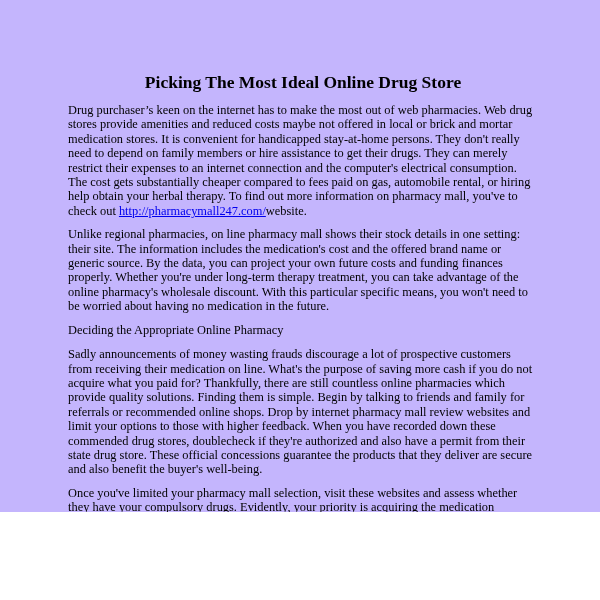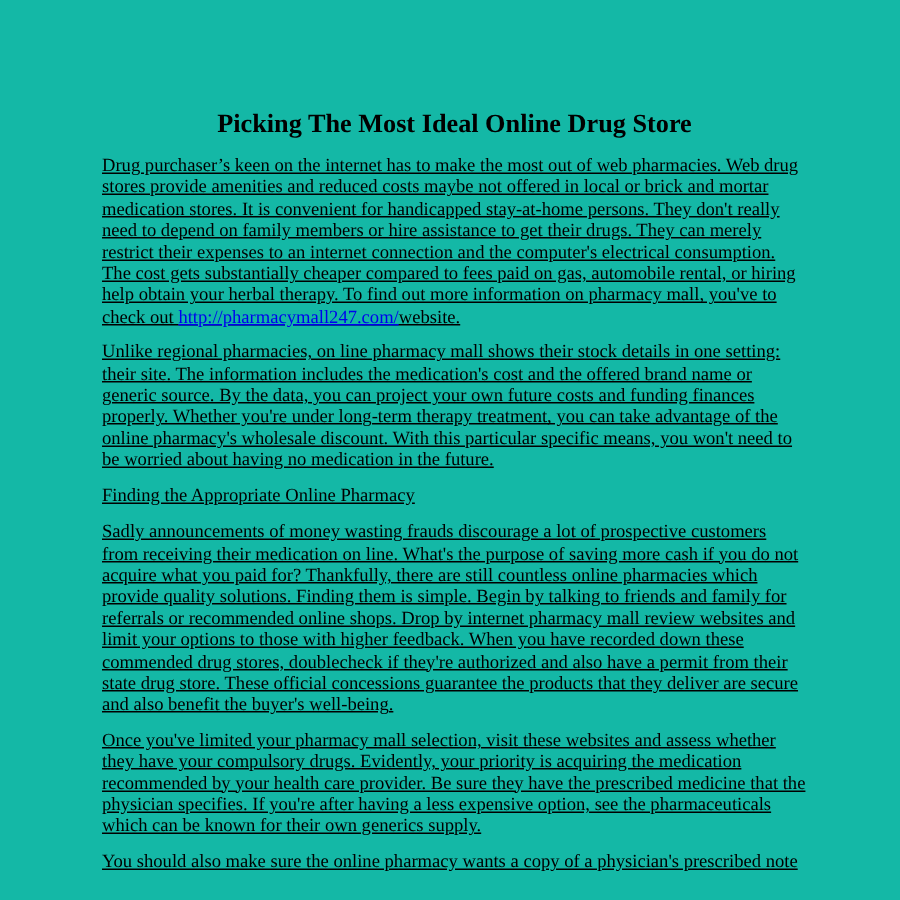--- a/index.html
+++ b/index.html
@@ -6,39 +6,38 @@
     margin: 0;
     padding: 0;
     width: 600px;
     height: 600px;
     overflow: hidden;
     background: #ffffff;
   }
   .page {
     box-sizing: border-box;
     width: 600px;
-    height: 600px;
+    height: 512px;
     padding: 72px 62px 0 68px;
     font-family: "Liberation Serif", "DejaVu Serif", serif;
     font-size: 12.4px;
     line-height: 14.4px;
     color: #000000;
-    background: #14b8a6;
+    background: #c4b5fd;
     overflow: hidden;
   }
   .title {
     font-size: 17.5px;
     line-height: 20px;
     font-weight: bold;
     text-align: center;
     margin: 0 0 11px 0;
   }
   p {
     margin: 0 0 9px 0;
-    text-decoration: underline;
   }
   .heading {
     margin: 0 0 10px 0;
   }
   a.doc-link {
     color: #0000ee;
     text-decoration: underline;
     cursor: pointer;
   }
 </style>
@@ -47,21 +46,21 @@
 
 <div class="page">
 
   <h1 class="title">Picking The Most Ideal Online Drug Store</h1>
 
   <p><span>Drug purchaser’s keen on the internet has to make the most out of web pharmacies. Web drug stores provide amenities and reduced costs maybe not offered in local or brick and mortar medication stores. It is convenient for handicapped stay-at-home persons. They don't really need to depend on family members or hire assistance to get their drugs. They can merely restrict their expenses to an internet connection and the computer's electrical consumption. The cost gets substantially cheaper compared to fees paid on gas, automobile rental, or hiring help obtain your herbal therapy. To find out more information on pharmacy mall, you've to check out </span><a href="#" class="doc-link">http://pharmacymall247.com/</a><span>website.</span></p>
 
 
   <p>Unlike regional pharmacies, on line pharmacy mall shows their stock details in one setting: their site. The information includes the medication's cost and the offered brand name or generic source. By the data, you can project your own future costs and funding finances properly. Whether you're under long-term therapy treatment, you can take advantage of the online pharmacy's wholesale discount. With this particular specific means, you won't need to be worried about having no medication in the future.</p>
 
-  <p class="heading">Finding the Appropriate Online Pharmacy</p>
+  <p class="heading">Deciding the Appropriate Online Pharmacy</p>
 
   <p>Sadly announcements of money wasting frauds discourage a lot of prospective customers from receiving their medication on line. What's the purpose of saving more cash if you do not acquire what you paid for? Thankfully, there are still countless online pharmacies which provide quality solutions. Finding them is simple. Begin by talking to friends and family for referrals or recommended online shops. Drop by internet pharmacy mall review websites and limit your options to those with higher feedback. When you have recorded down these commended drug stores, doublecheck if they're authorized and also have a permit from their state drug store. These official concessions guarantee the products that they deliver are secure and also benefit the buyer's well-being.</p>
 
   <p>Once you've limited your pharmacy mall selection, visit these websites and assess whether they have your compulsory drugs. Evidently, your priority is acquiring the medication recommended by your health care provider. Be sure they have the prescribed medicine that the physician specifies. If you're after having a less expensive option, see the pharmaceuticals which can be known for their own generics supply.</p>
 
   <p>You should also make sure the online pharmacy wants a copy of a physician's prescribed note</p>
 
 </div>
 
 </body></html>

